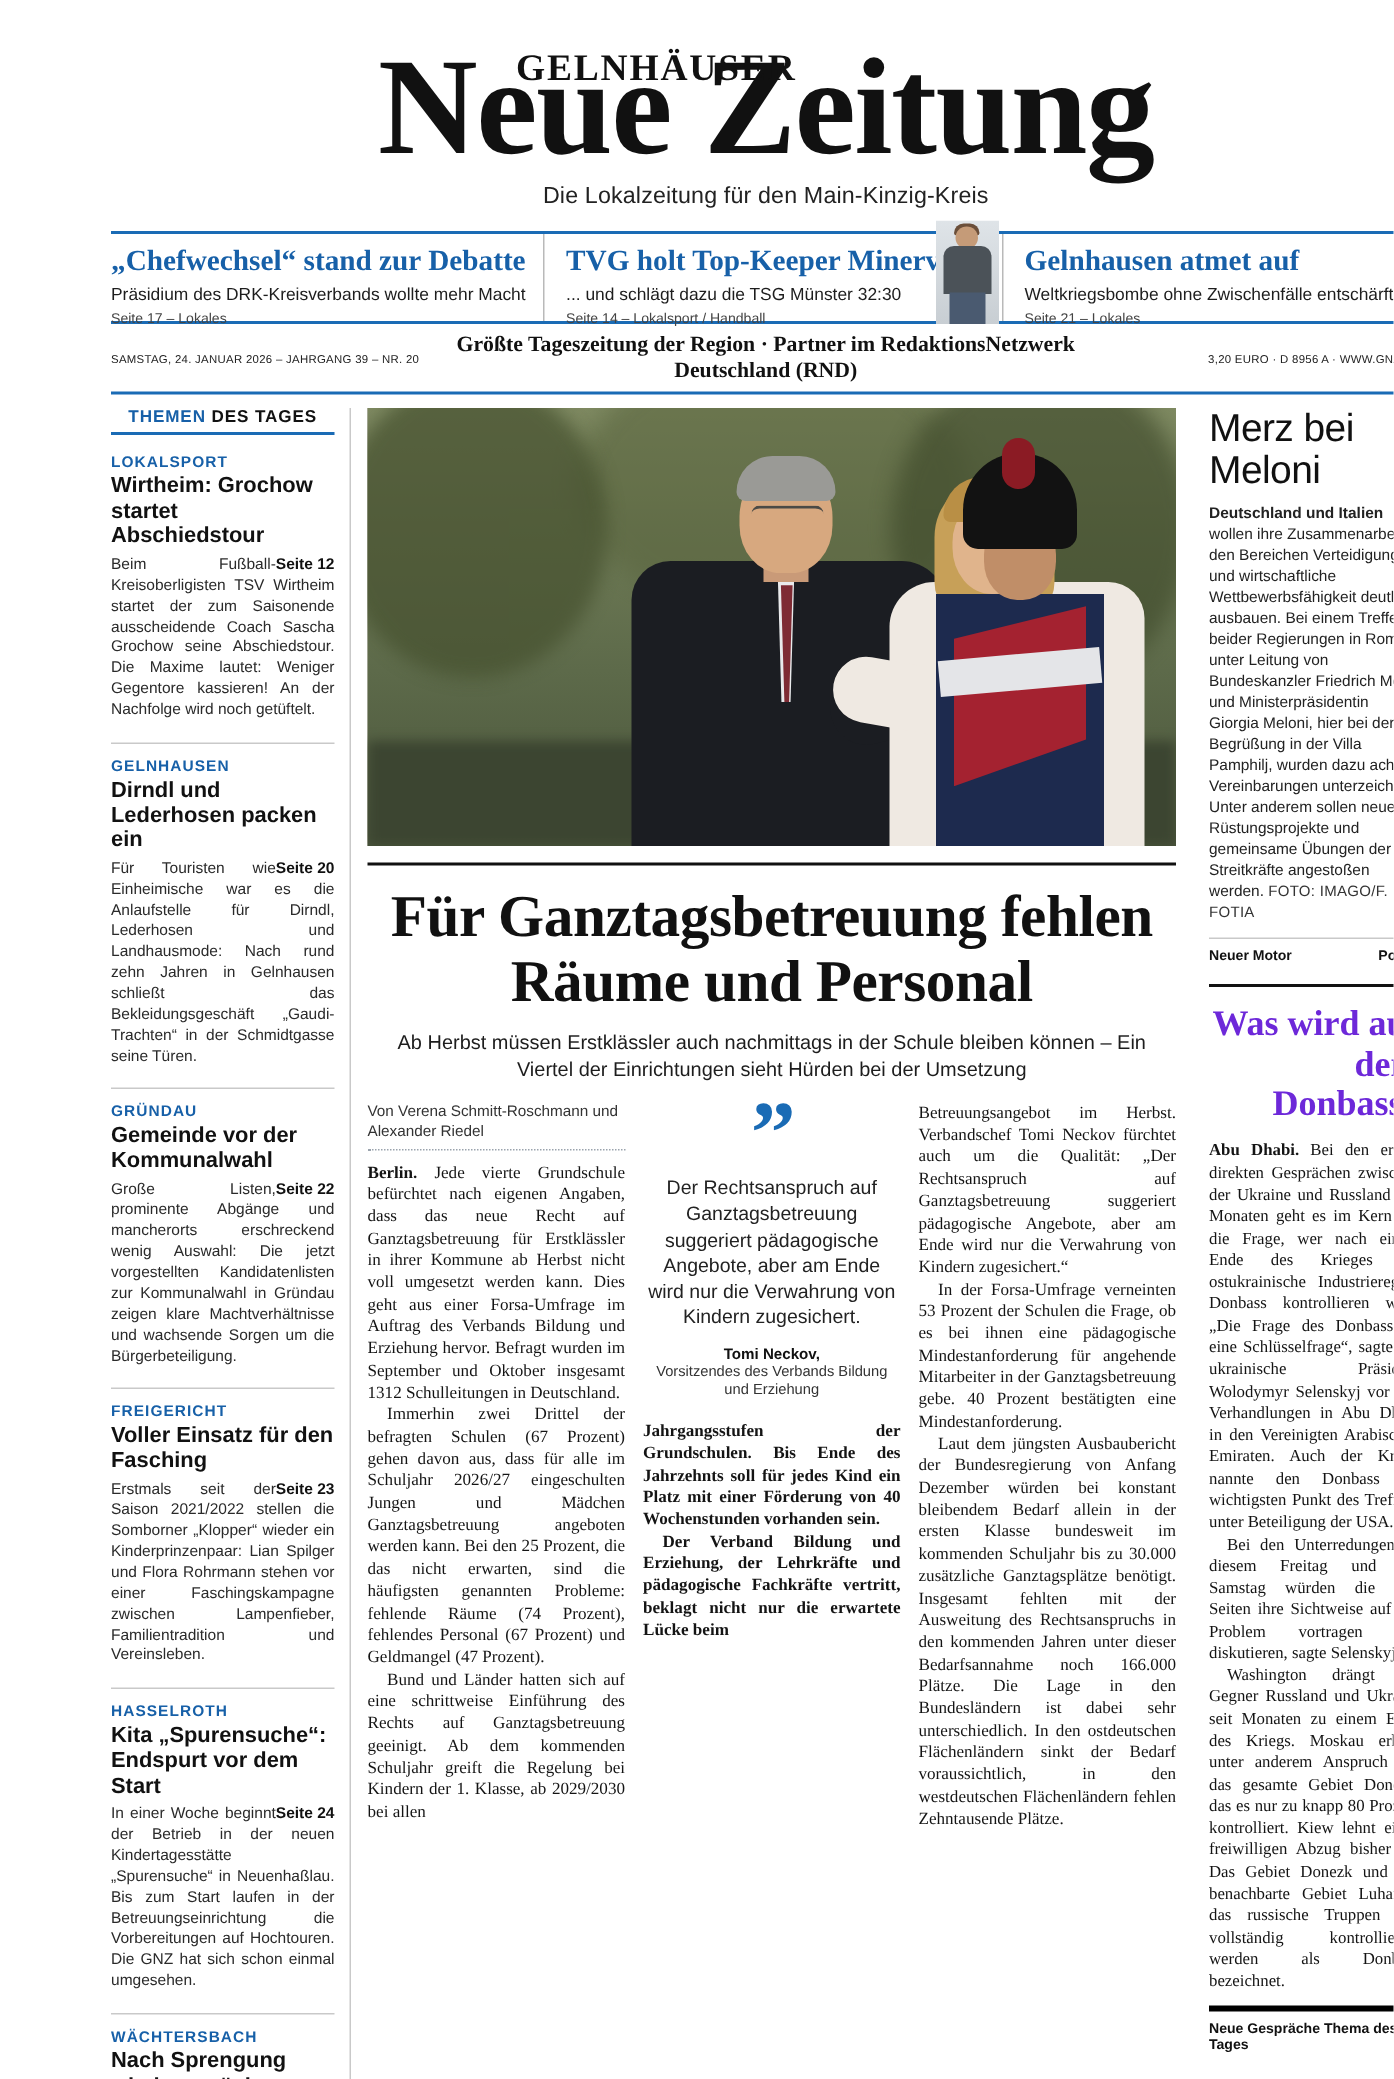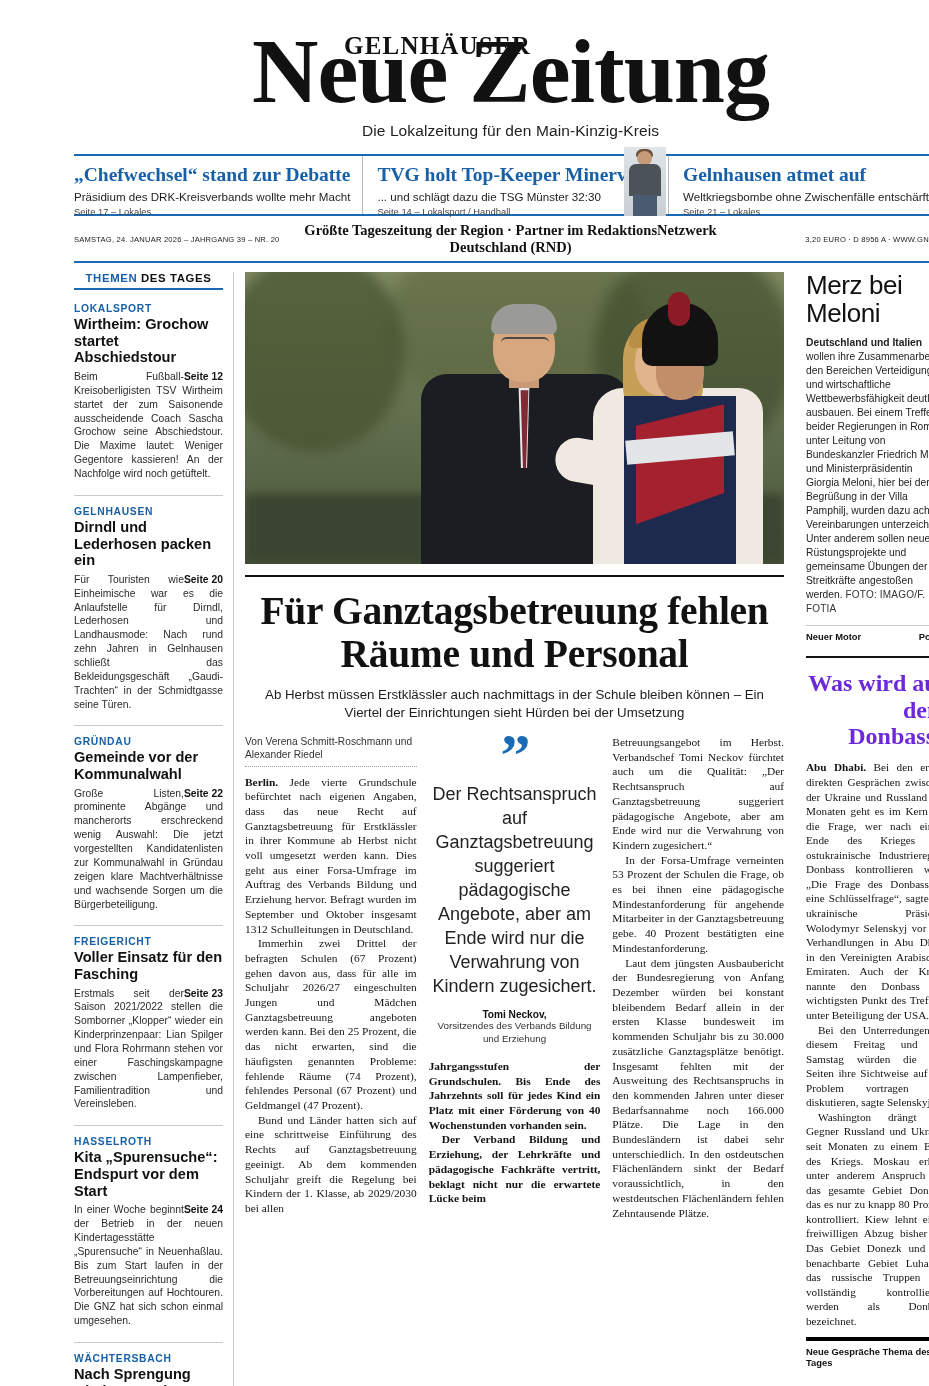--- a/index.html
+++ b/index.html
@@ -160,21 +160,21 @@
     font-size: 11.4px; line-height: 1.29; color: #141414; text-align: justify;
     hyphens: auto;
   }
   .body p { text-indent: 13px; }
   .body p:first-child { text-indent: 0; }
   .body b { font-weight: 700; }
 
   .quote-box { text-align:center; padding-top: 2px; }
   .qmark { color: #1a6bb5; font-family: "Liberation Serif", serif; font-weight:700;
            font-size: 60px; line-height: 0.6; letter-spacing: -2px; }
-  .qtext { font-size: 18px; line-height: 1.33; color: #222; margin-top: 10px;}
+  .qtext { font-size: 13px; line-height: 1.33; color: #222; margin-top: 10px;}
   .qattr-name { font-size: 10.1px; font-weight: 700; margin-top: 11px; }
   .qattr-role { font-size: 9.8px; color: #333; line-height: 1.3; }
   .quote-body { margin-top: 13px; font-weight: bold; }
 
   
   .side-h {
     font-family: "Liberation Serif", serif; font-weight:700;
     font-size: 24px; line-height: 1.1; text-align:right; color:#6d28d9;
   }
   .side-body {

